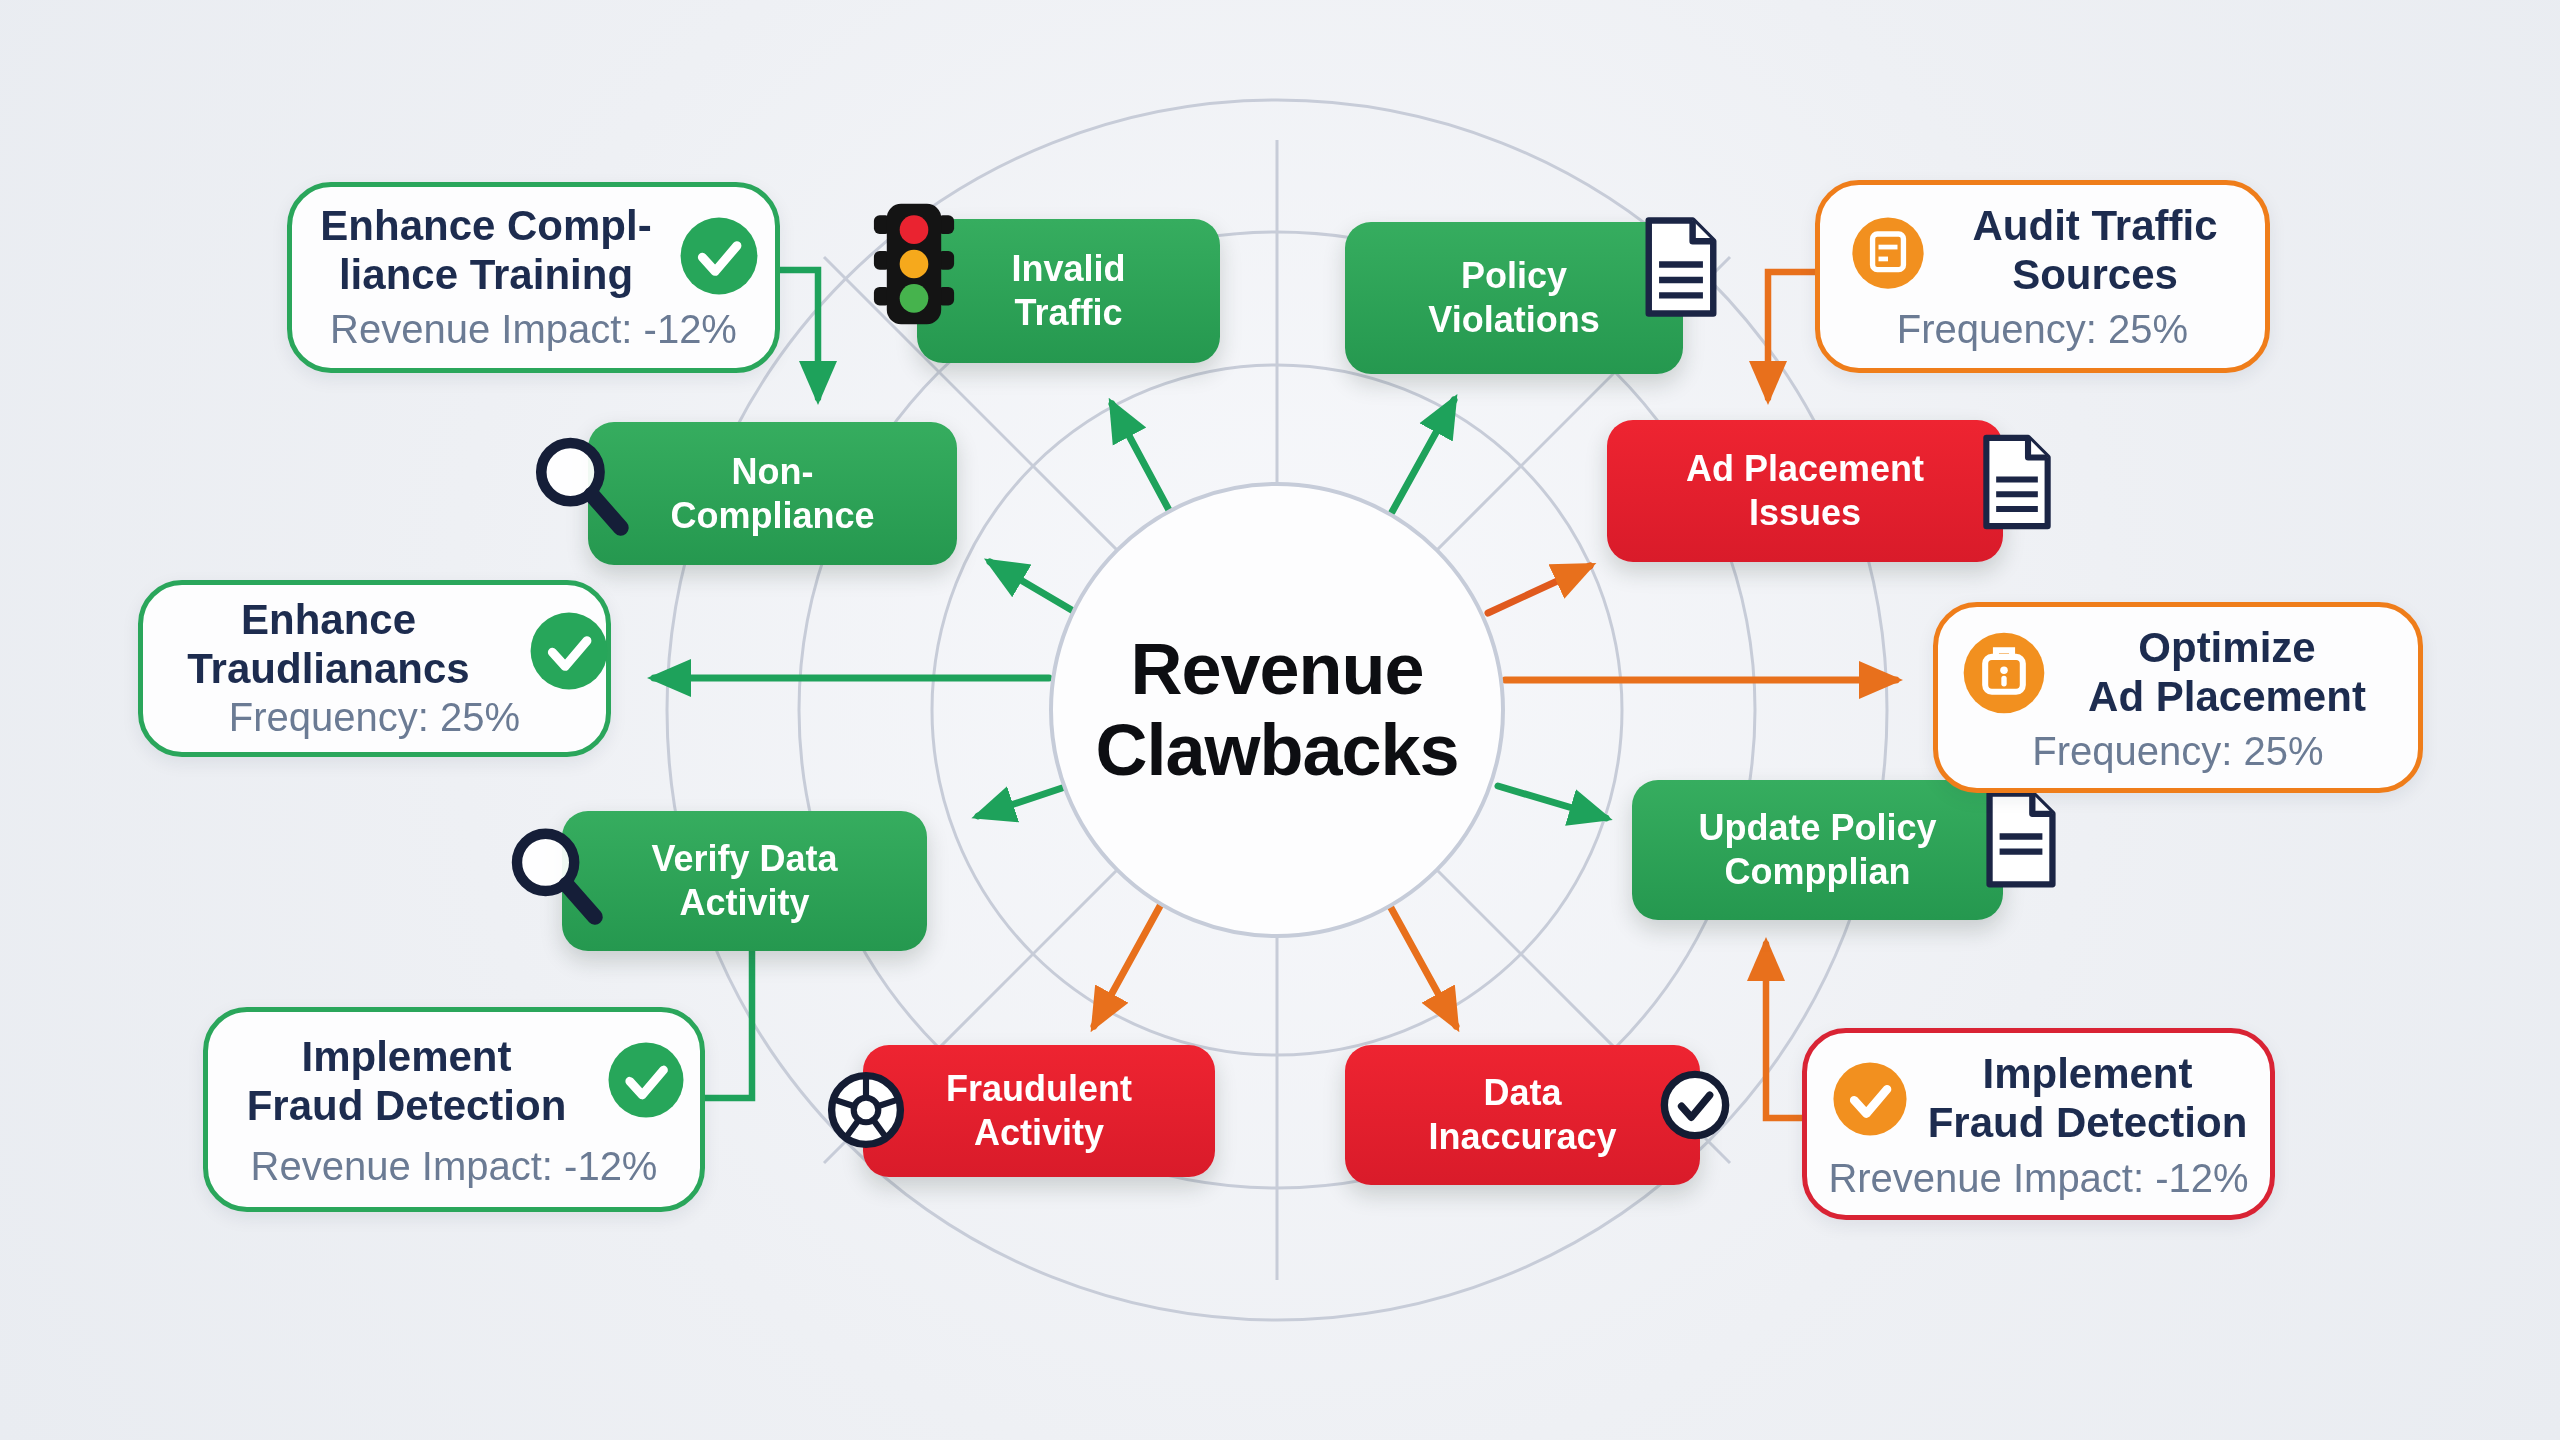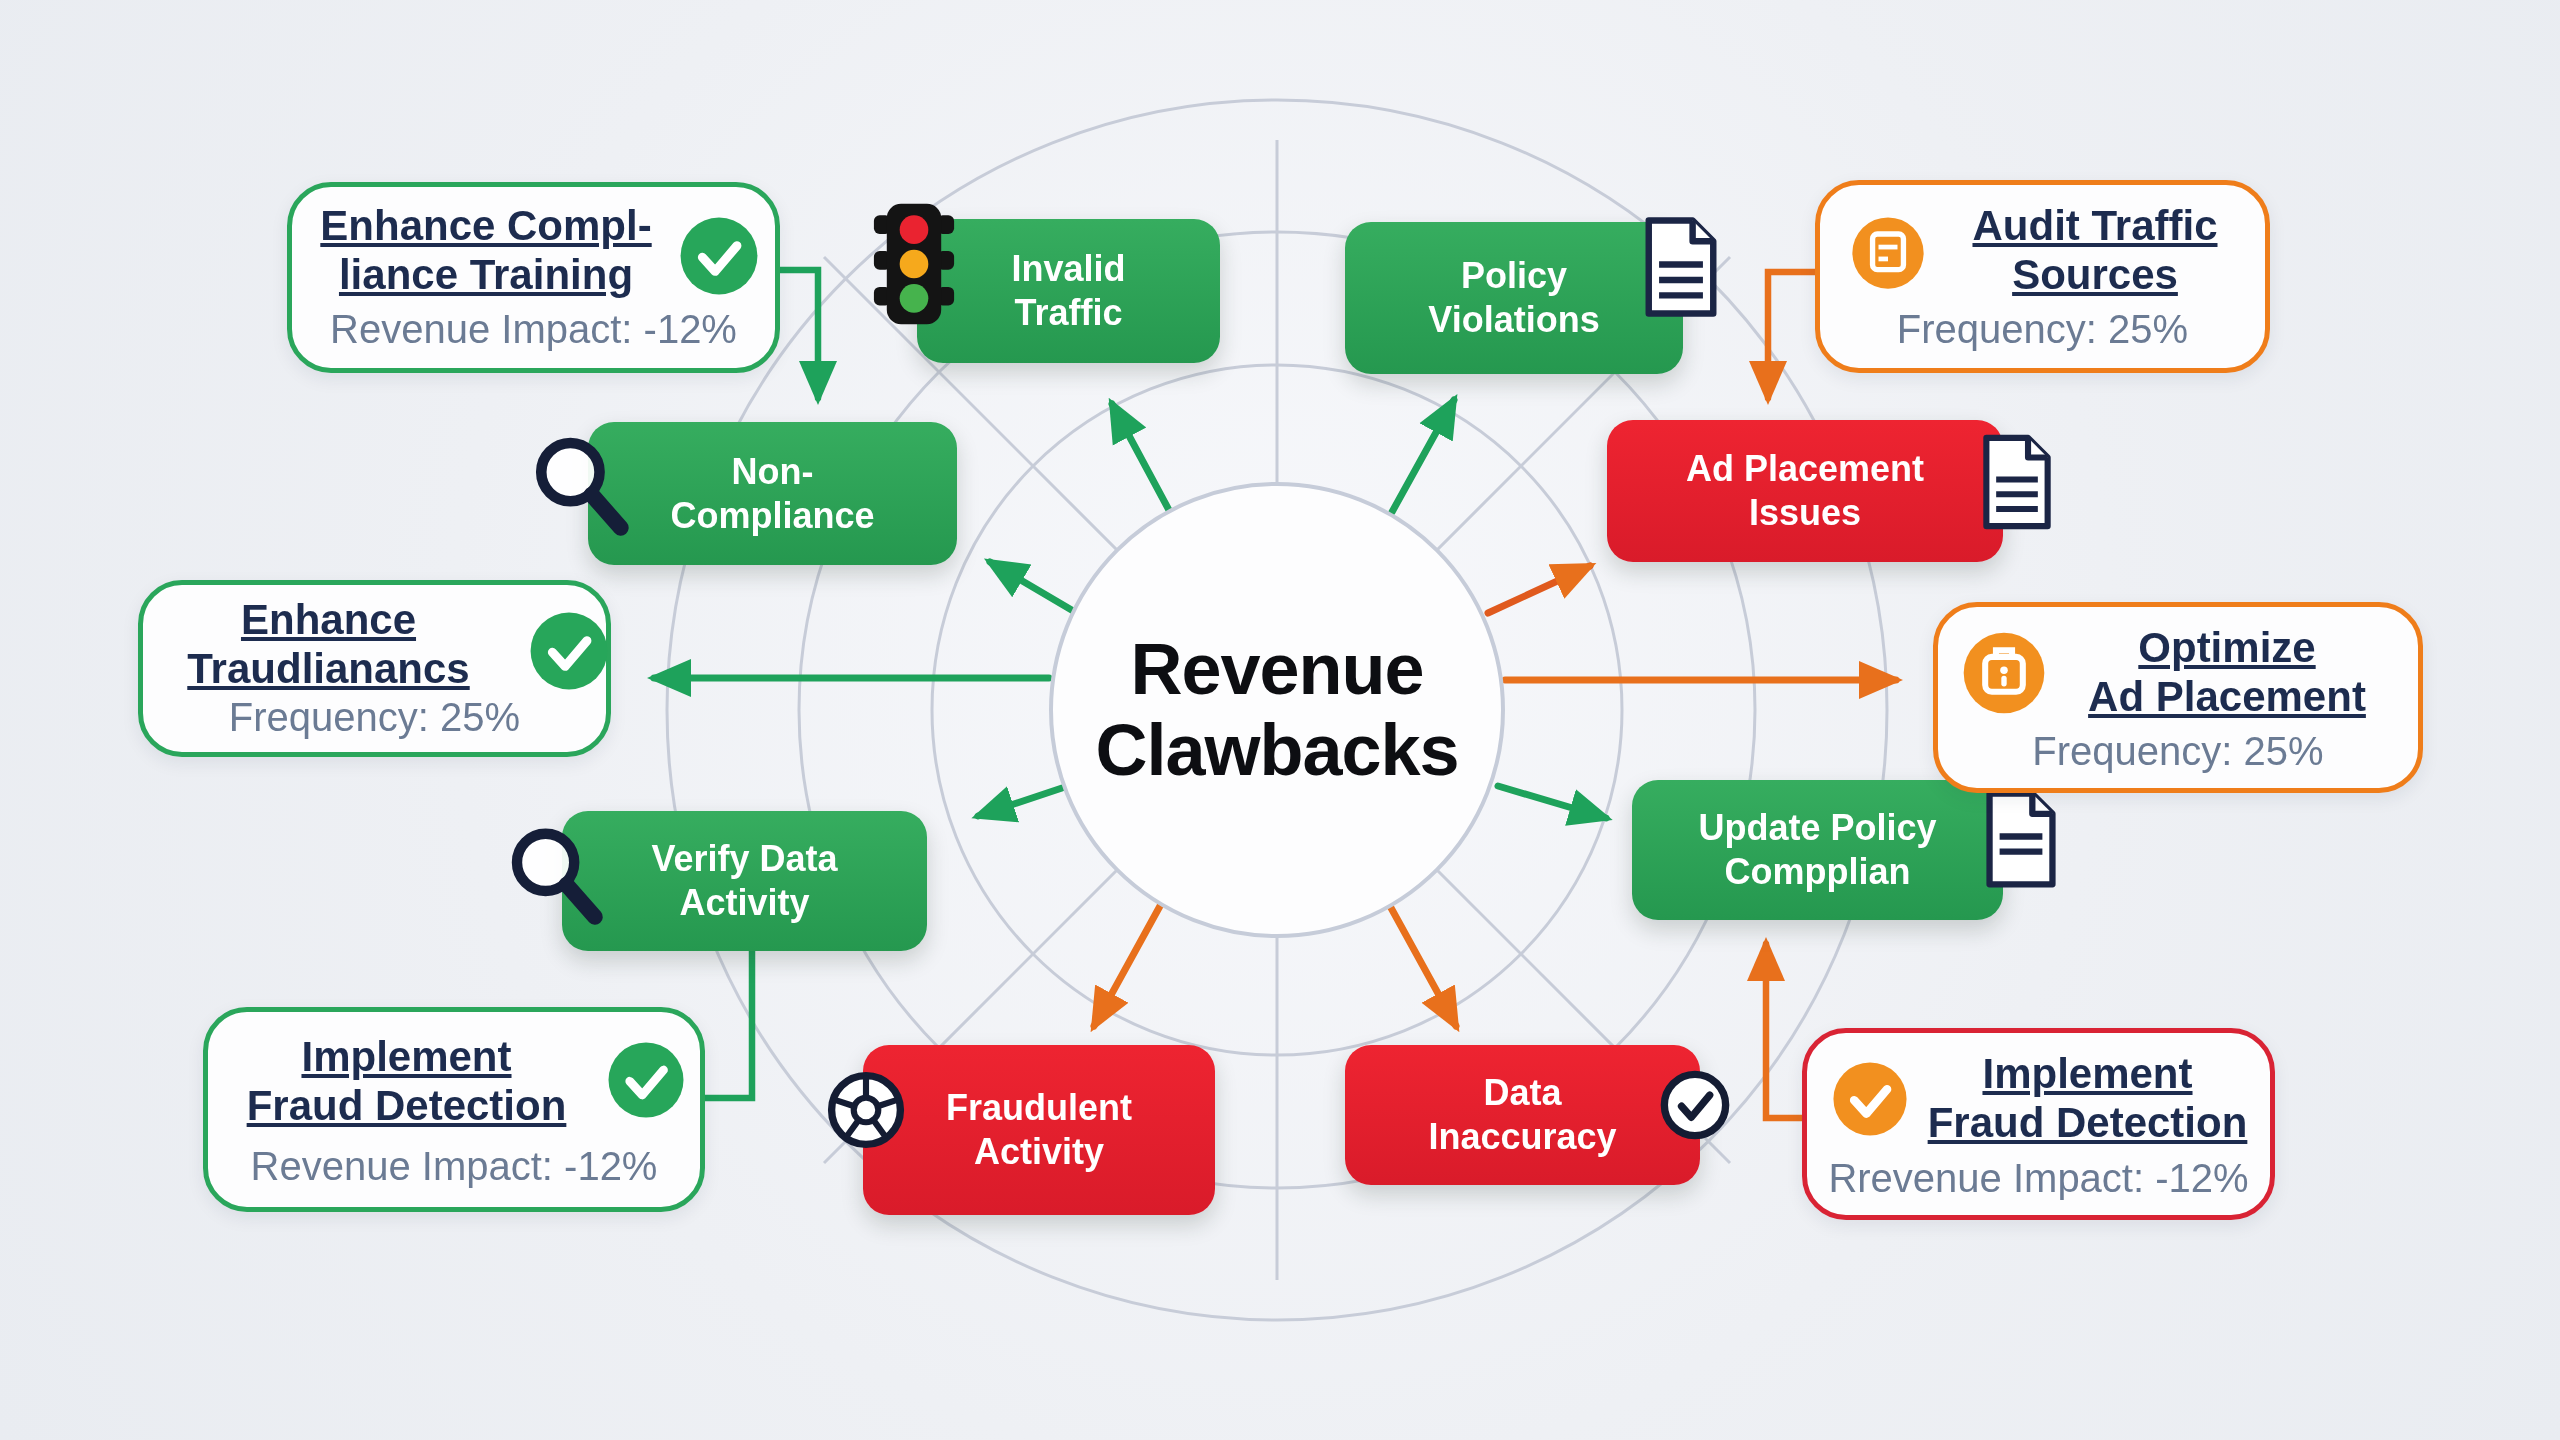--- a/index.html
+++ b/index.html
@@ -24,21 +24,21 @@
   .node .l{display:block;}
   .node .icon{position:absolute;line-height:0;}
 
   
   .callout{position:absolute;background:#fdfdfe;border-radius:44px;box-sizing:border-box;
     box-shadow:0 6px 18px rgba(30,40,60,.08);}
   .callout.green{border:5px solid #2aa65b;}
   .callout.orange{border:5px solid #ef7d1a;padding-left:48px;}
   .callout.red{border:5px solid #d92334;}
   .c-title{position:absolute;font-weight:700;font-size:42px;line-height:1.17;color:#1d2c4f;text-align:center;}
-  .c-title .l{display:block;text-decoration:underline;}
+  .c-title .l{display:block;}
   .c-metric{position:absolute;left:0;right:0;text-align:center;font-size:40px;font-weight:400;color:#6b7b94;margin-top:41px;}
   .c-icon{position:absolute;line-height:0;}
 </style>
 </head>
 <body>
 
 <div class="stage">
 
   <svg class="layer" width="2560" height="1440" viewBox="0 0 2560 1440">
     <g stroke="#c7ccd8" stroke-width="3" fill="none">
@@ -174,21 +174,21 @@
         <line x1="14" y1="38" x2="48" y2="38" stroke="#1b2545" stroke-width="5"></line>
         <line x1="14" y1="50" x2="48" y2="50" stroke="#1b2545" stroke-width="5"></line>
       </svg>
     </span>
     <span class="node-label">
       <span class="l">Update Policy</span>
         <span class="l">Compplian</span>
     </span>
   </div>
 
-  <div class="node red" style="left:863px;top:1045px;width:352px;height:170px">
+  <div class="node red" style="left:863px;top:1045px;width:352px;height:132px">
     <span class="icon" style="left:-40px;top:22px">
       <svg width="86" height="86" viewBox="0 0 70 70">
         <circle cx="35" cy="35" r="28" fill="#fff" stroke="#141c33" stroke-width="6"></circle>
         <circle cx="35" cy="35" r="10" fill="#fff" stroke="#141c33" stroke-width="5"></circle>
         <g stroke="#141c33" stroke-width="5" stroke-linecap="round">
           <line x1="35" y1="23" x2="35" y2="9"></line>
           <line x1="23.6" y1="31.3" x2="10.3" y2="27"></line>
           <line x1="27.9" y1="44.7" x2="19.7" y2="56"></line>
           <line x1="42.1" y1="44.7" x2="50.3" y2="56"></line>
           <line x1="46.4" y1="31.3" x2="59.7" y2="27"></line>

